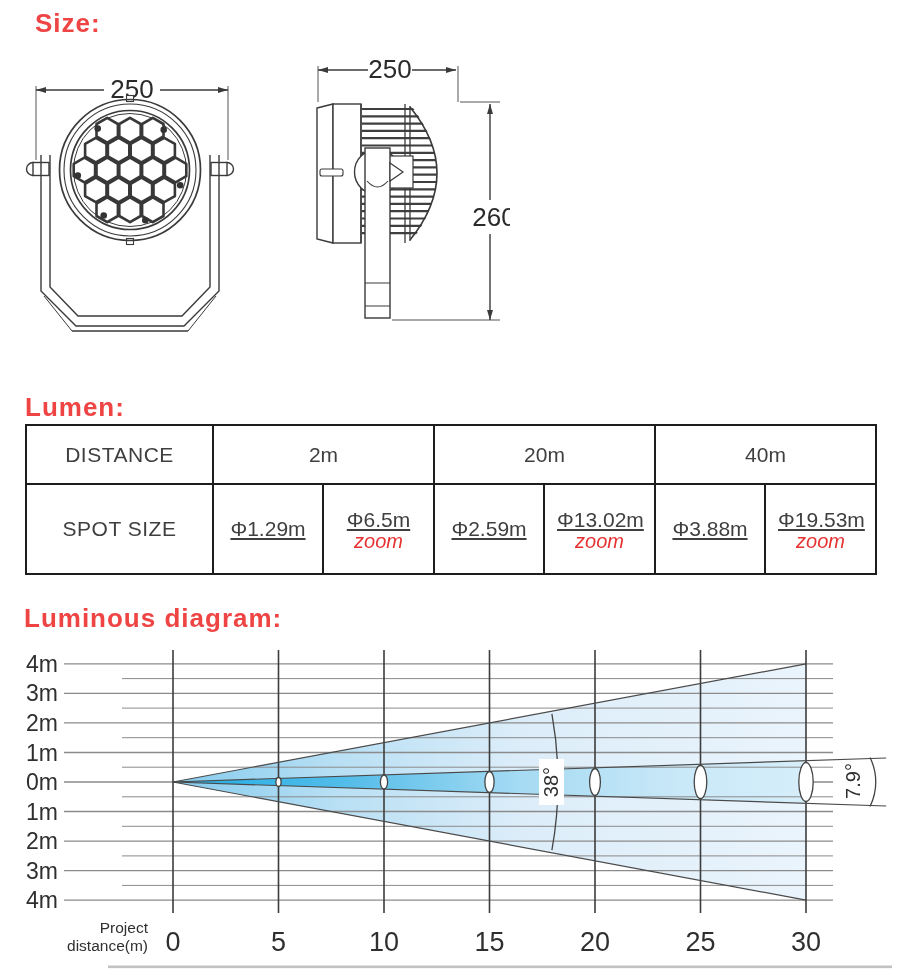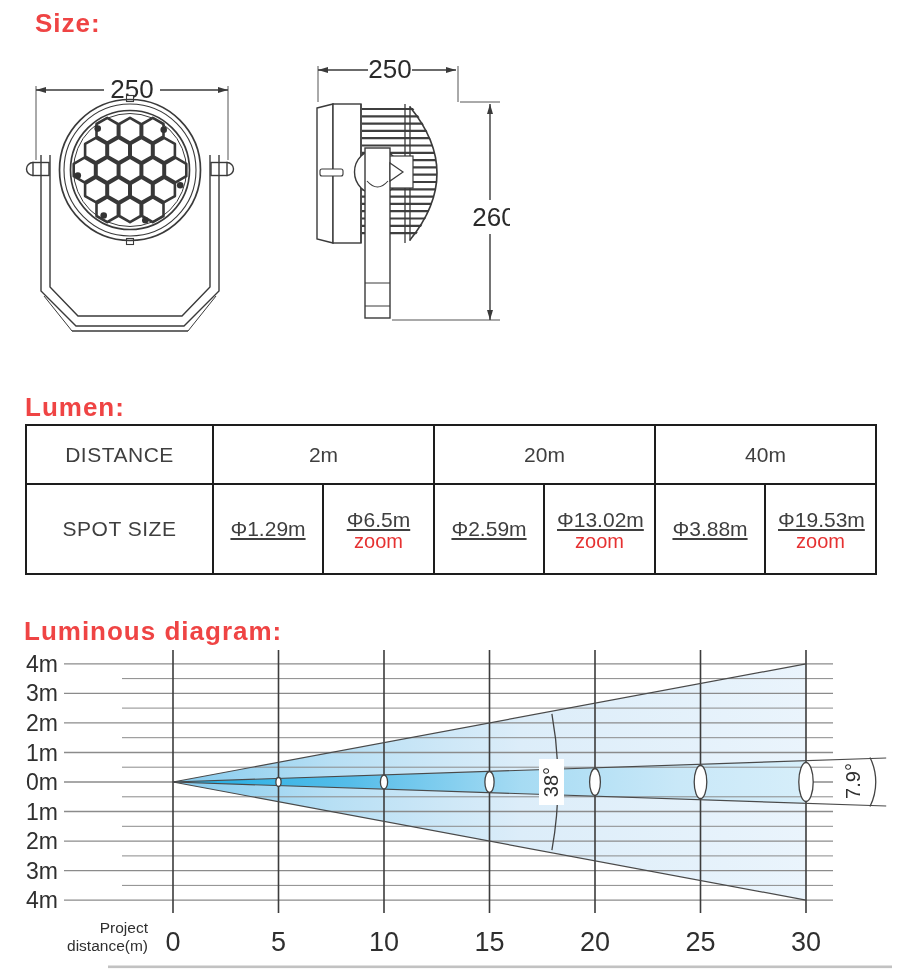--- a/index.html
+++ b/index.html
@@ -6,32 +6,32 @@
   body{width:900px;height:970px;position:relative;overflow:hidden;
        font-family:"Liberation Sans",sans-serif;}
   .abs{position:absolute;}
   .heading{font-weight:bold;color:#ef4444;letter-spacing:1px;font-size:26px;}
   
   table.lumen{border-collapse:collapse;table-layout:fixed;width:850px;}
   table.lumen td{border:2px solid #1d1d1d;text-align:center;vertical-align:middle;
        color:#3f3f3f;font-size:21px;padding:12px;height:33px;}
   table.lumen tr.r3 td{height:64px;margin-top:32px;}
   table.lumen td.lbl{letter-spacing:.5px;}
-  .zoomtxt{color:#e63232;font-size:20px;line-height:20px;margin-top:-1px;}
+  .zoomtxt{color:#e63232;font-size:20px;line-height:20px;margin-top:-1px;font-style:italic;}
   .val{line-height:24px;text-decoration:underline;}
   svg text{font-family:"Liberation Sans",sans-serif;}
   .dimtxt{font-size:26px;fill:#2a2a2a;}
   line,path,polyline,circle,rect.draw,ellipse,polygon{vector-effect:none;}
 </style>
 </head>
 <body>
 
 <div class="abs heading" style="left:35px;top:8px;">Size:</div>
 <div class="abs heading" style="left:25px;top:392px;">Lumen:</div>
-<div class="abs heading" style="left:24px;top:616px;">Luminous diagram:</div>
+<div class="abs heading" style="left:24px;top:603px;">Luminous diagram:</div>
 
 <svg class="abs" style="left:14px;top:58px;width:252px;height:295px" viewBox="14 58 252 295">
   <g stroke="#3a3a3a" fill="none" stroke-width="1.4">
 
     <line x1="36" y1="86" x2="36" y2="160" stroke="#555" stroke-width="1"></line>
     <line x1="228" y1="86" x2="228" y2="160" stroke="#555" stroke-width="1"></line>
     <line x1="36" y1="90" x2="104" y2="90"></line>
     <line x1="160" y1="90" x2="228" y2="90"></line>
     <polygon points="36,90 46,87 46,93" fill="#3a3a3a" stroke="none"></polygon>
     <polygon points="228,90 218,87 218,93" fill="#3a3a3a" stroke="none"></polygon>

